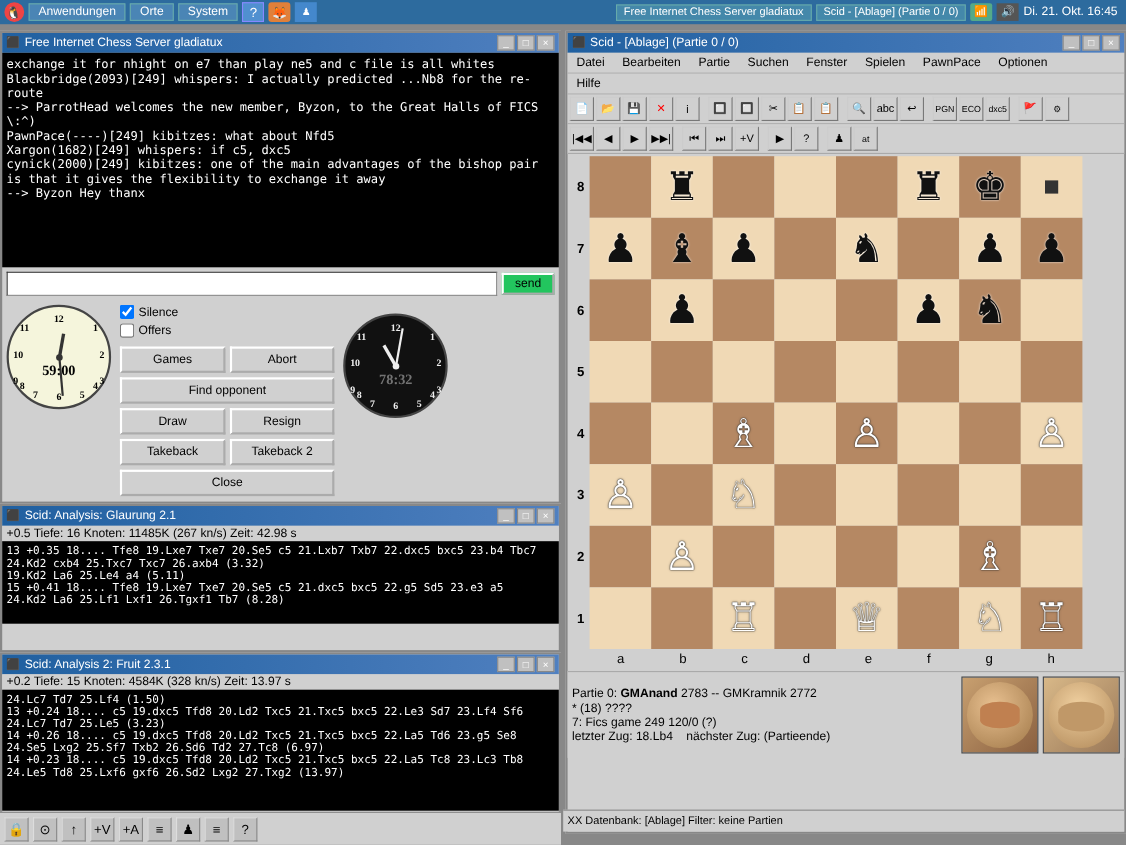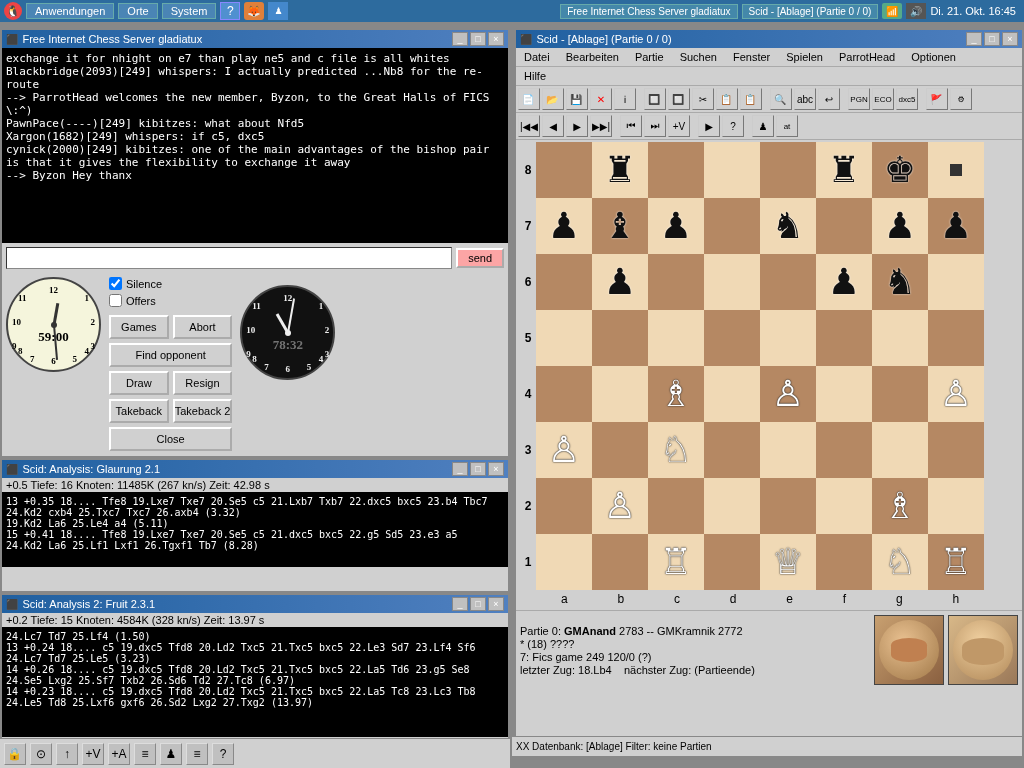--- a/index.html
+++ b/index.html
@@ -13,38 +13,38 @@
 
     
     .fics-window { position: absolute; top: 28px; left: 0; width: 510px; height: 430px; background: #d0d0d0; border: 2px solid #888; }
     .window-titlebar { background: linear-gradient(to right, #2060a0, #5080c0); color: white; padding: 2px 4px; display: flex; align-items: center; justify-content: space-between; font-size: 11px; }
     .titlebar-buttons { display: flex; gap: 2px; }
     .tb-btn { width: 16px; height: 14px; background: #c0c0c0; border: 1px solid #888; font-size: 9px; display: flex; align-items: center; justify-content: center; cursor: pointer; }
 
     .fics-chat { width: 100%; height: 195px; background: #000; color: #fff; font-family: monospace; font-size: 11px; padding: 4px; overflow: hidden; }
     .fics-input-row { display: flex; align-items: center; padding: 4px; gap: 4px; }
     .fics-input { flex: 1; height: 22px; background: white; border: 1px inset #888; font-size: 11px; padding: 2px; }
-    .fics-send-btn { padding: 2px 10px; background: #fca5a5; border: 2px outset #fff; font-size: 11px; cursor: pointer; }
+    .fics-send-btn { padding: 2px 10px; background: #22c55e; border: 2px outset #fff; font-size: 11px; cursor: pointer; }
 
     
     .fics-controls { display: flex; padding: 4px; gap: 8px; }
     .clock-area { display: flex; flex-direction: column; gap: 4px; font-family: Liberation Serif, serif; }
     .clock-face { width: 95px; height: 95px; border-radius: 50%; border: 2px solid #444; background: #f5f5dc; position: relative; display: flex; align-items: center; justify-content: center; }
     .clock-time { font-size: 13px; font-weight: bold; position: absolute; bottom: 25px; }
     .clock-hand-container { position: absolute; width: 100%; height: 100%; }
     .clock-center { width: 6px; height: 6px; background: #333; border-radius: 50%; position: absolute; top: 50%; left: 50%; transform: translate(-50%, -50%); }
     .minute-hand { position: absolute; width: 2px; height: 35px; background: #333; bottom: 50%; left: 50%; transform-origin: bottom center; transform: translateX(-50%) rotate(-20deg); }
     .hour-hand { position: absolute; width: 3px; height: 25px; background: #333; bottom: 50%; left: 50%; transform-origin: bottom center; transform: translateX(-50%) rotate(10deg); }
 
     .options-area { display: flex; flex-direction: column; gap: 4px; }
     .checkbox-row { display: flex; align-items: center; gap: 4px; font-size: 11px; }
     .checkbox-row input { width: 13px; height: 13px; }
 
     .buttons-grid { display: grid; grid-template-columns: 1fr 1fr; gap: 4px; margin-top: 4px; }
-    .game-btn { padding: 4px 0; background: #d0d0d0; border: 2px outset #fff; font-size: 11px; cursor: pointer; text-align: center; }
+    .game-btn { padding: 4px 18px; background: #d0d0d0; border: 2px outset #fff; font-size: 11px; cursor: pointer; text-align: center; }
     .game-btn-full { grid-column: 1 / -1; }
 
     
     .scid-window { position: absolute; top: 28px; right: 0; width: 510px; height: 730px; background: #d0d0d0; border: 2px solid #888; }
     .scid-menubar { background: #d0d0d0; padding: 2px 4px; display: flex; gap: 8px; font-size: 11px; border-bottom: 1px solid #aaa; }
     .menu-item { cursor: pointer; padding: 1px 4px; }
 
     .scid-toolbar { background: #d0d0d0; padding: 2px; display: flex; gap: 2px; border-bottom: 1px solid #aaa; flex-wrap: wrap; }
     .tool-btn { width: 22px; height: 22px; background: #d0d0d0; border: 1px outset #ccc; display: flex; align-items: center; justify-content: center; font-size: 10px; cursor: pointer; }
     .tool-separator { width: 4px; }
@@ -215,21 +215,21 @@
     </div>
   </div>
 
   <div class="scid-menubar">
     <span class="menu-item">Datei</span>
     <span class="menu-item">Bearbeiten</span>
     <span class="menu-item">Partie</span>
     <span class="menu-item">Suchen</span>
     <span class="menu-item">Fenster</span>
     <span class="menu-item">Spielen</span>
-    <span class="menu-item">ParrotHead</span>
+    <span class="menu-item">PawnPace</span>
     <span class="menu-item">Optionen</span>
   </div>
   <div class="scid-menubar" style="padding-left:4px;">
     <span class="menu-item">Hilfe</span>
   </div>
 
   <div class="scid-toolbar">
     <div class="tool-btn">📄</div>
     <div class="tool-btn">📂</div>
     <div class="tool-btn">💾</div>

